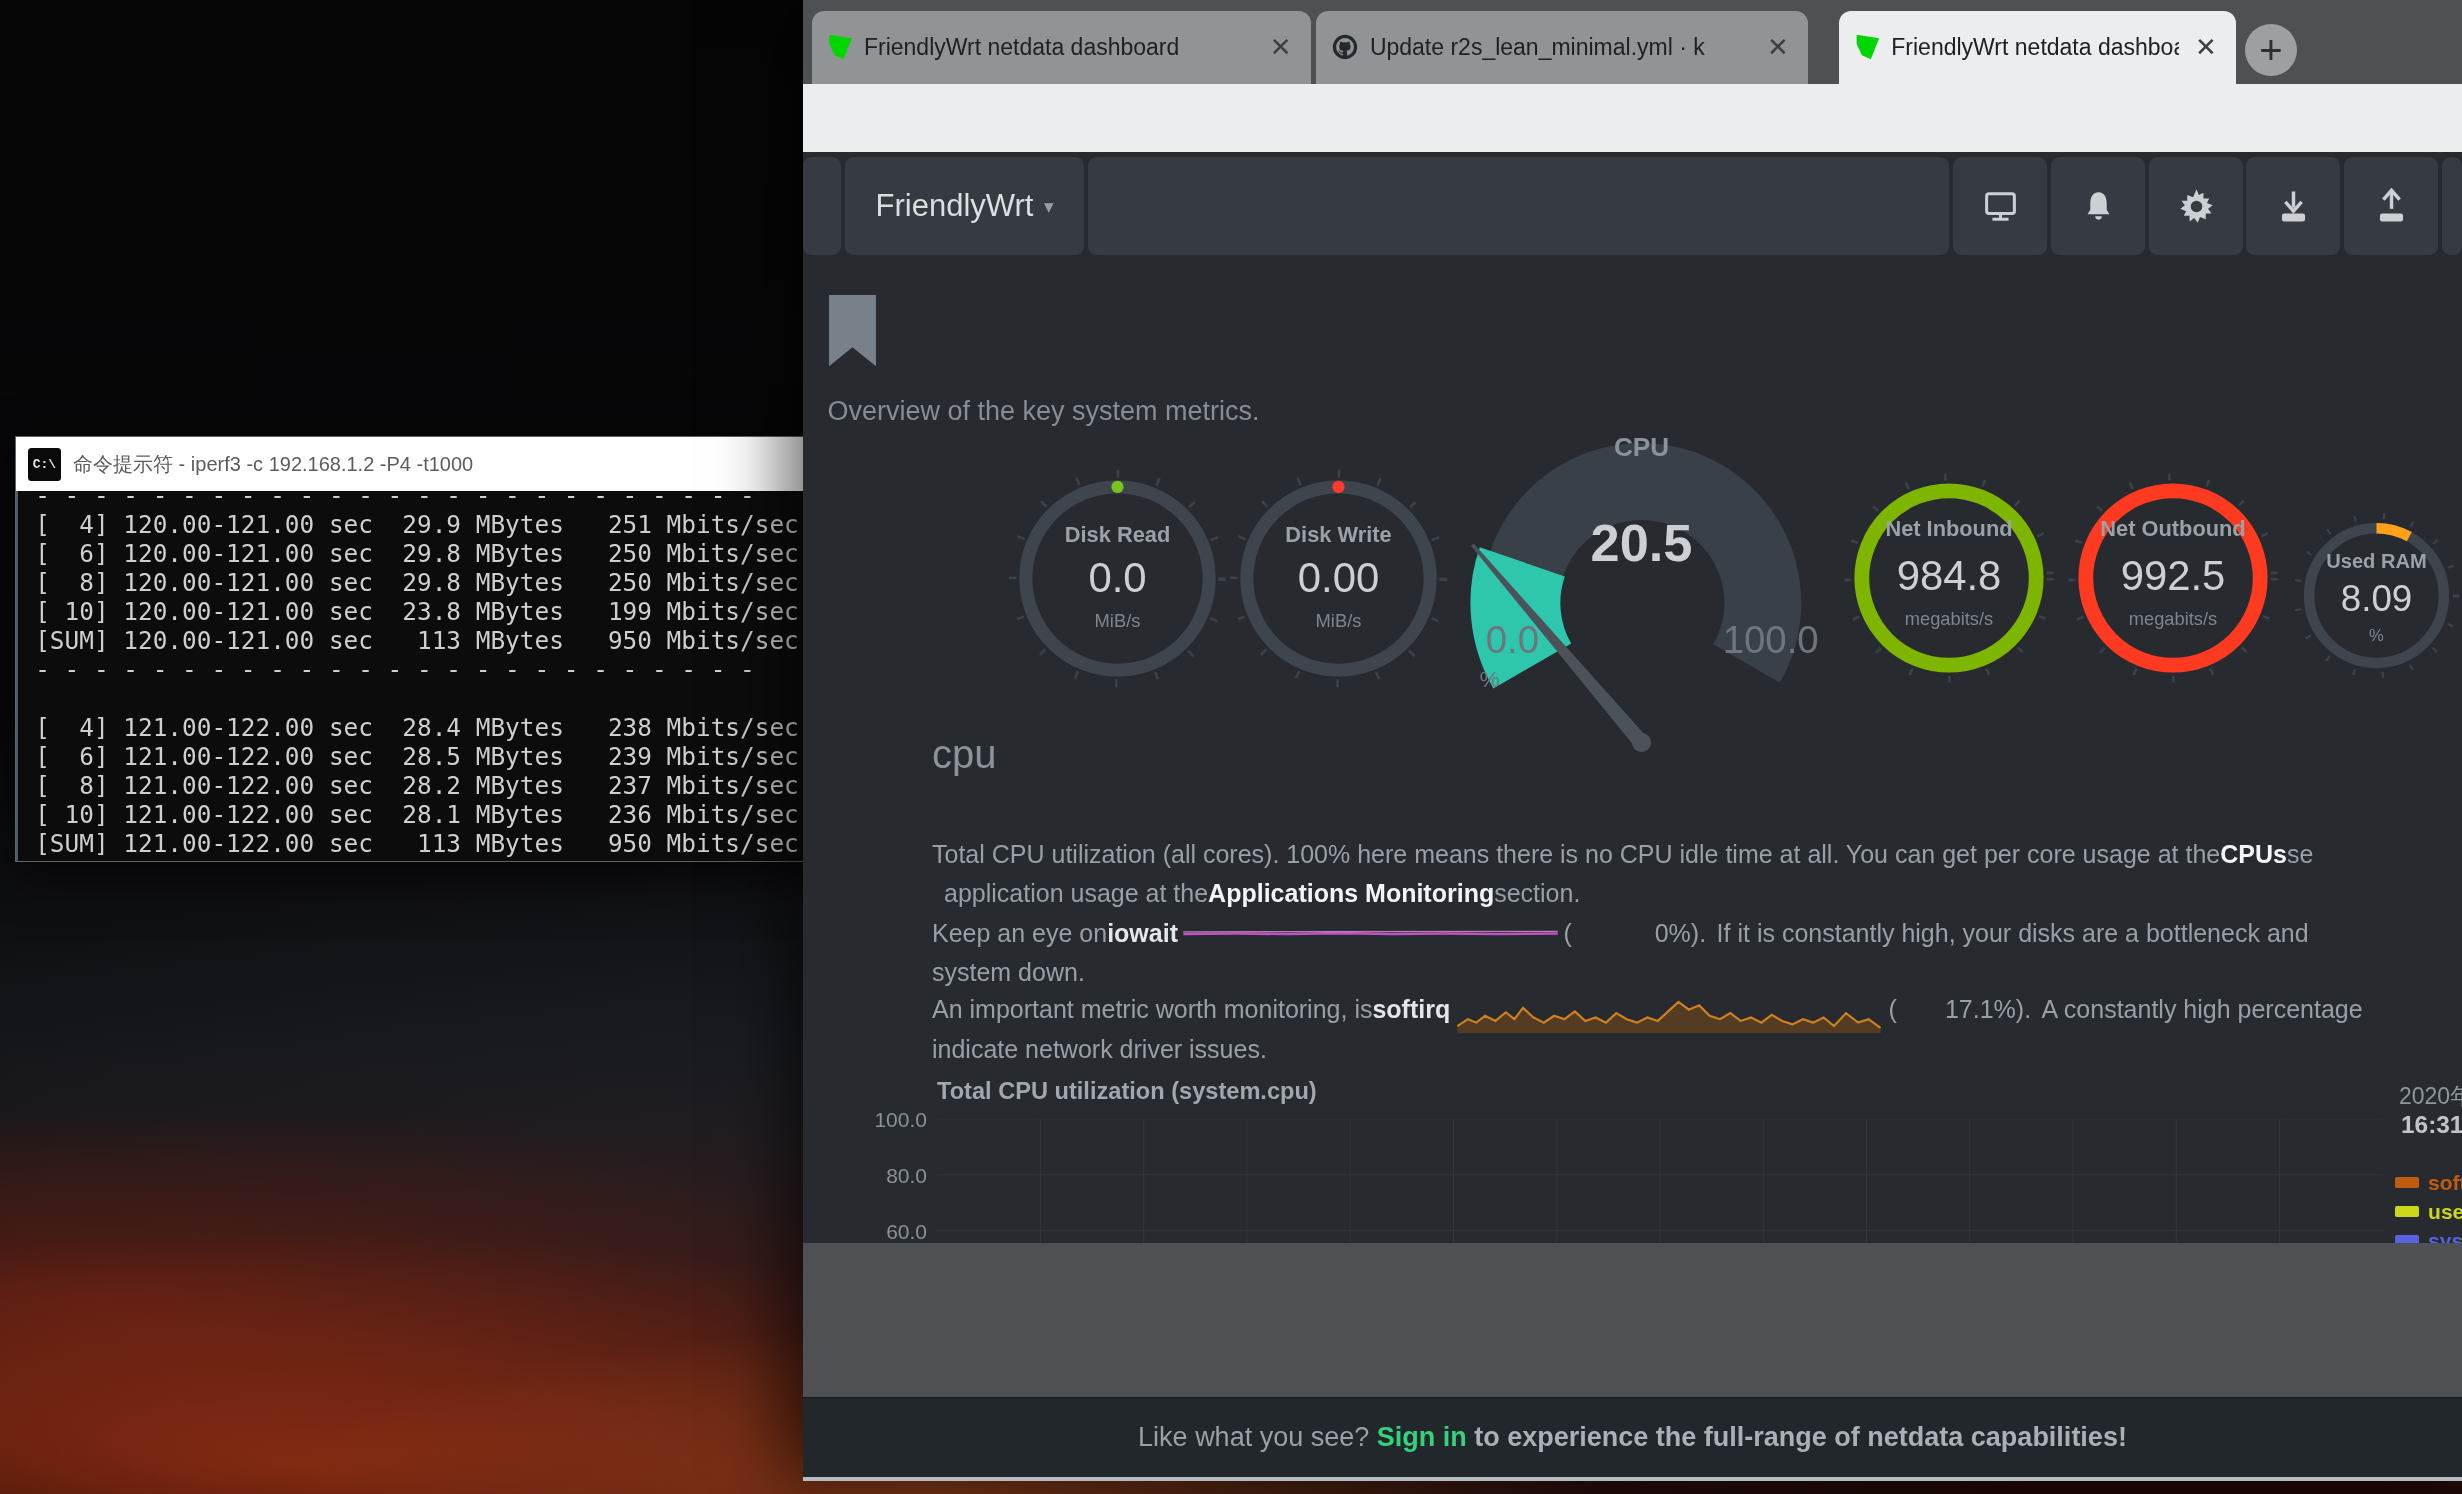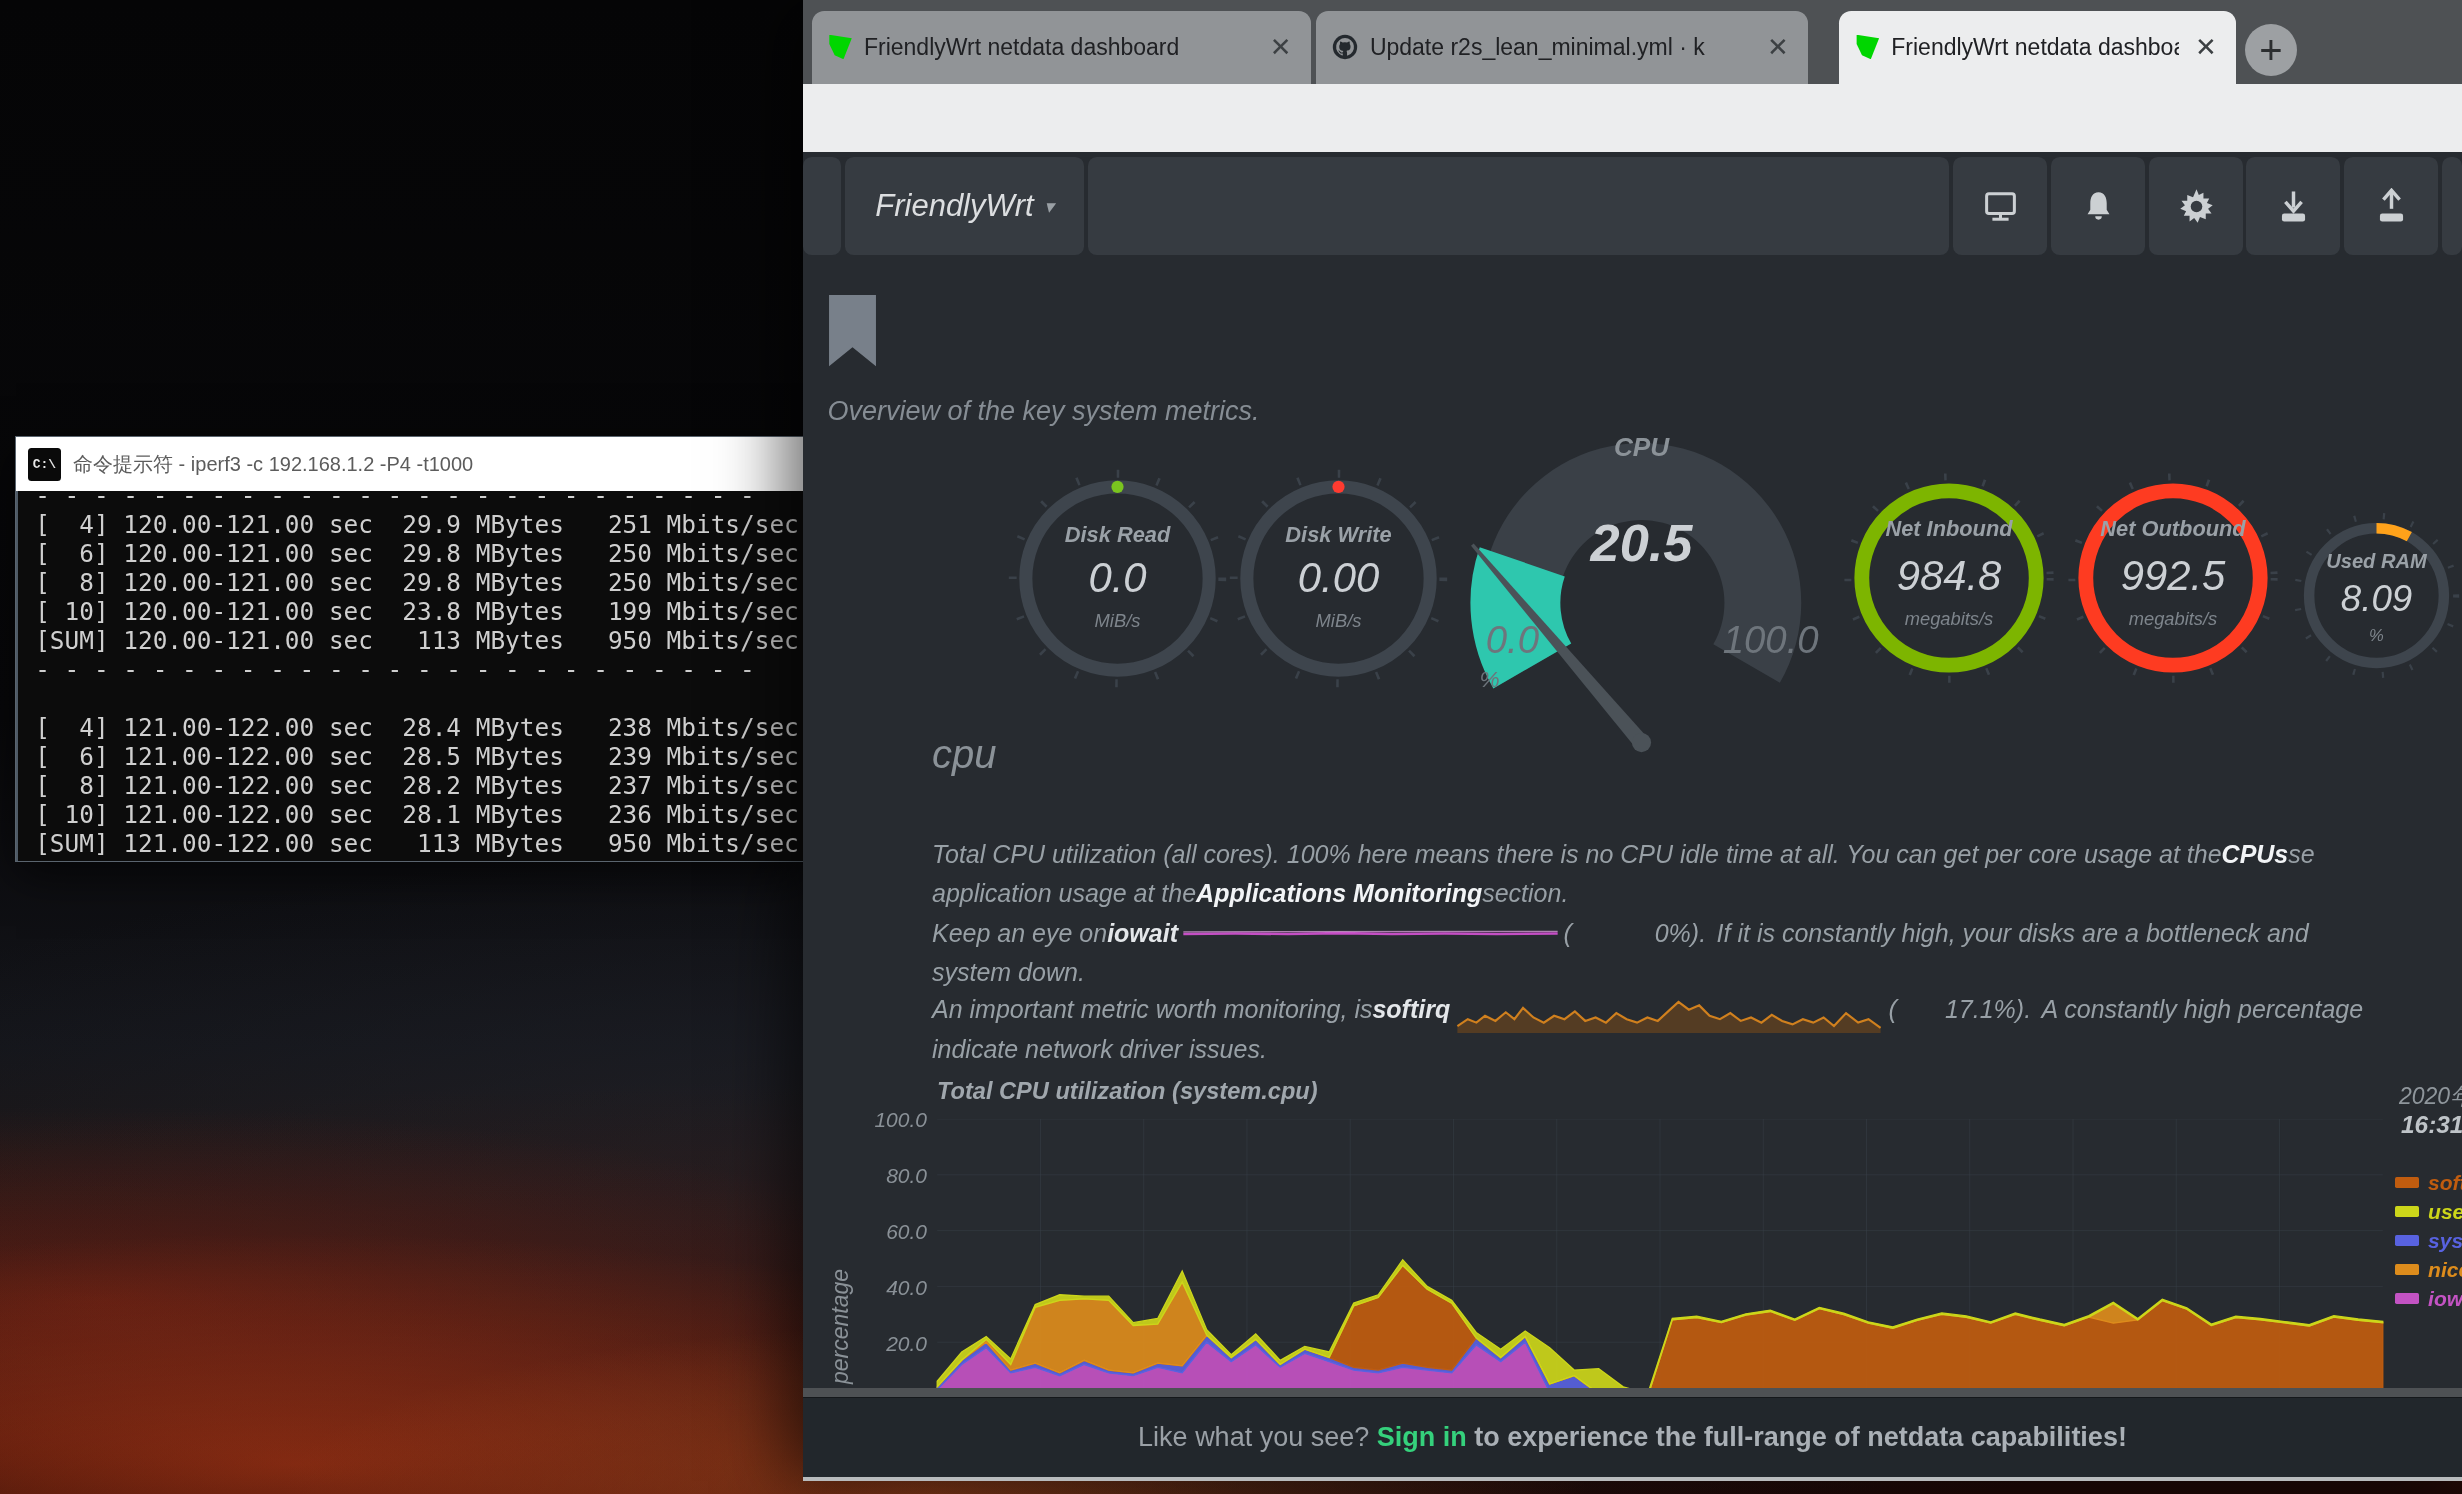--- a/index.html
+++ b/index.html
@@ -47,21 +47,21 @@
     background:#9da0a3; color:#2c2e30; font-size:40px; display:flex; align-items:center; justify-content:center; }
 
   .toolbar { left:0; top:84px; width:1659px; height:68px; background:#ecedee; }
   .navi { top:98px; width:40px; height:40px; }
   .omnibox { left:208px; top:90px; width:1451px; height:54px; border-radius:27px; background:#f8f9f9; }
   .sec-info { left:238px; top:100px; font-size:29px; color:#5f6368; }
   .sec-label { left:278px; top:105px; font-size:23.6px; color:#5f6368; }
   .om-divider { left:389px; top:101px; width:1.7px; height:31px; background:#d5d7d9; }
   .url-text { left:410px; top:103px; font-size:26px; color:#202124; }
 
-  .content { left:0; top:152px; width:1659px; height:1236px; background:#272b30; overflow:hidden;font-style:italic; }
+  .content { left:0; top:152px; width:1659px; height:1091px; background:#272b30; overflow:hidden; }
 
   .htile { top:5.2px; height:98px; background:#363b41; border-radius:8.7px; }
   .brand { display:flex; align-items:center; justify-content:center; gap:10.5px; }
   .brand-label { font-size:31px; color:#dcdee0; }
   .brand-caret { font-size:19px; color:#9aa0a5; }
   .hicon { display:flex; align-items:center; justify-content:center; color:#ccd0d3; }
 
   .bookmark-icon { left:24.4px; top:143px; }
   .page-title { left:96px; top:145px; font-size:58px; color:#838a92; }
   .page-subtitle { left:24.4px; top:244px; font-size:27px; color:#868d94; }
@@ -270,21 +270,21 @@
       <text text-anchor="middle" y="52" class="g-unit" style="font-size:19px">%</text>
     </svg>
 
     <div class="section-heading abs">cpu</div>
 
     <div class="pline abs" style="top:688px;">
       <span>Total CPU utilization (all cores). 100% here means there is no CPU idle time at all. You can get per core usage at the </span>
         <span class="lnk">CPUs</span>
         <span> se</span>
     </div>
-    <div class="pline abs" style="top:727px;">
+    <div class="pline abs" style="top:727px;margin-left:12px;">
       <span>application usage at the </span>
         <span class="lnk">Applications Monitoring</span>
         <span> section.</span>
     </div>
     <div class="pline abs" style="top:767px;">
       <span>Keep an eye on </span>
         <b>iowait</b>
       <svg class="spark" width="375" height="12.2" viewBox="0 0 430 14">
         <path d="M0 8 L60 7.5 L120 8 L180 7 L240 8 L300 7.5 L360 8 L430 7.5" fill="none" stroke="#c44ec4" stroke-width="3"></path>
         <path d="M0 5.5 L430 5" fill="none" stroke="#e8a6e8" stroke-width="1.4" opacity="0.7"></path>

